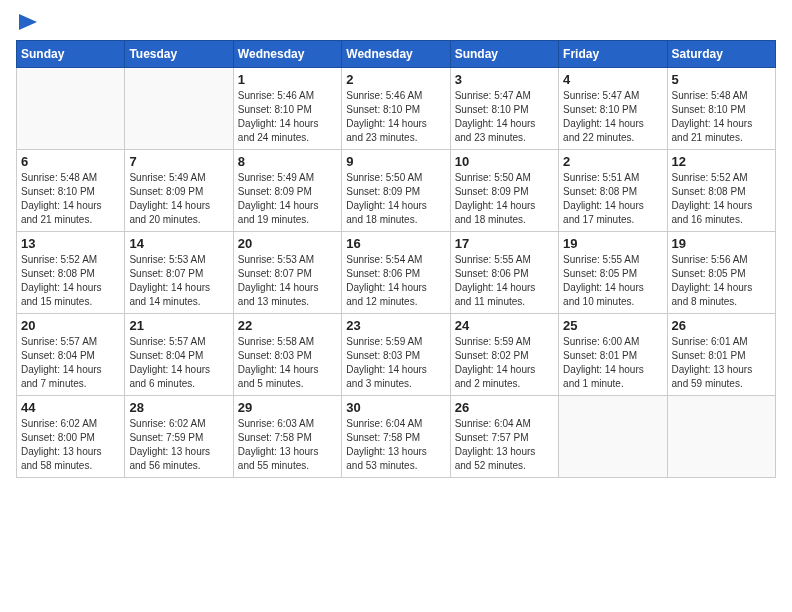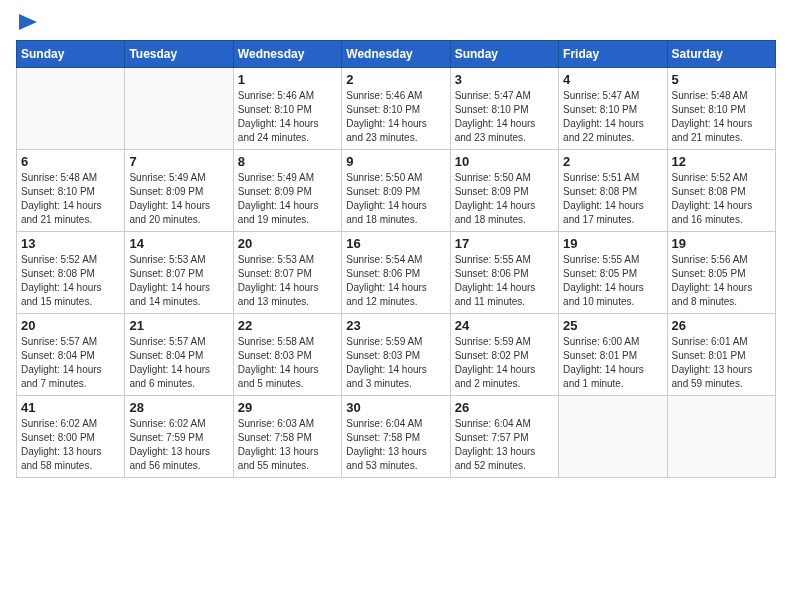--- a/index.html
+++ b/index.html
@@ -223,21 +223,21 @@
           <span class="day-number">25</span>
           <div class="day-info">Sunrise: 6:00 AM<br>Sunset: 8:01 PM<br>Daylight: 14 hours and 1 minute.</div>
         </td>
         <td>
           <span class="day-number">26</span>
           <div class="day-info">Sunrise: 6:01 AM<br>Sunset: 8:01 PM<br>Daylight: 13 hours and 59 minutes.</div>
         </td>
       </tr>
       <tr>
         <td>
-          <span class="day-number">41</span>
+          <span class="day-number">44</span>
           <div class="day-info">Sunrise: 6:02 AM<br>Sunset: 8:00 PM<br>Daylight: 13 hours and 58 minutes.</div>
         </td>
         <td>
           <span class="day-number">28</span>
           <div class="day-info">Sunrise: 6:02 AM<br>Sunset: 7:59 PM<br>Daylight: 13 hours and 56 minutes.</div>
         </td>
         <td>
           <span class="day-number">29</span>
           <div class="day-info">Sunrise: 6:03 AM<br>Sunset: 7:58 PM<br>Daylight: 13 hours and 55 minutes.</div>
         </td>

